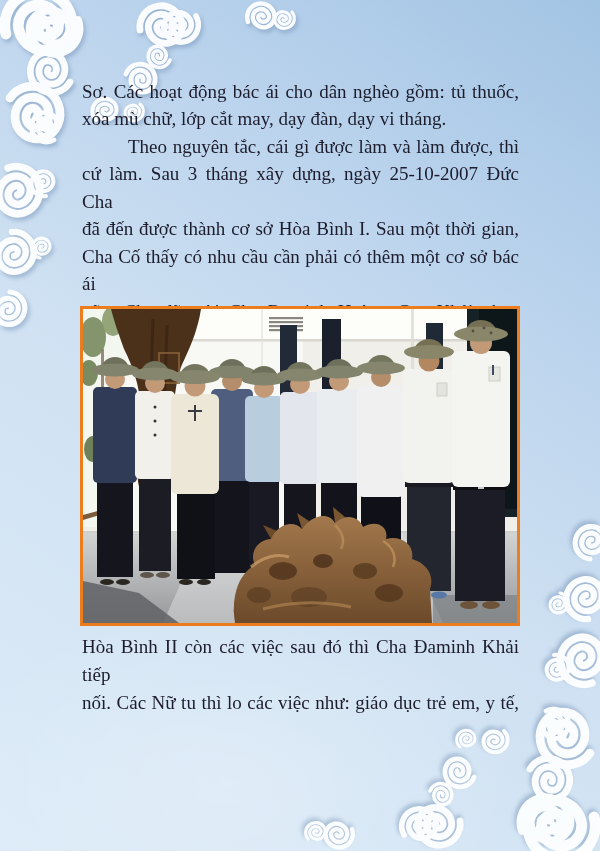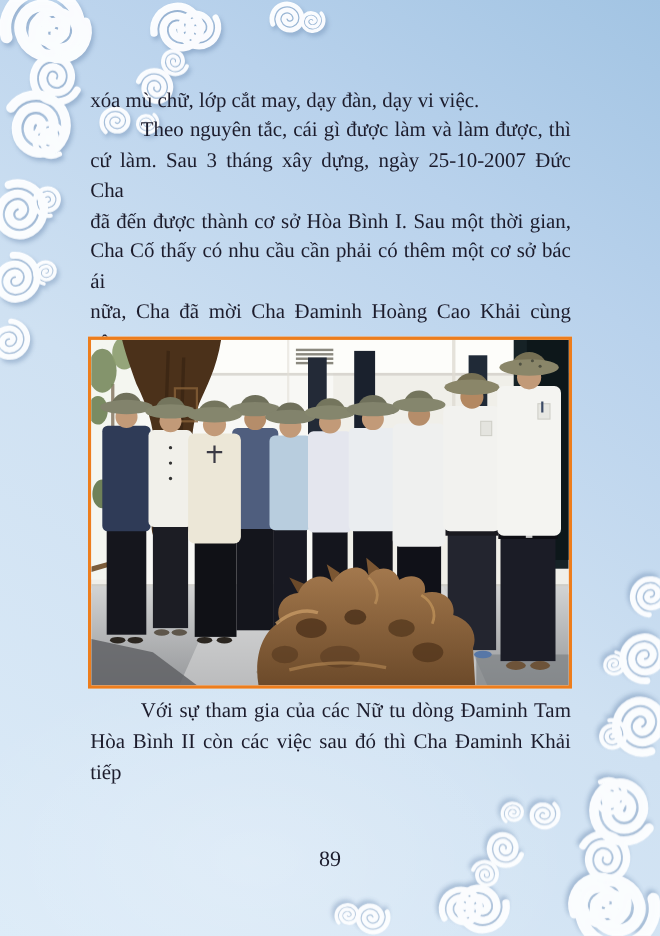--- a/index.html
+++ b/index.html
@@ -68,21 +68,22 @@
 
   <svg class="orn orn-tl" width="330" height="330" viewBox="0 0 330 330">
     <use href="#orn"></use>
   </svg>
 
   <svg class="orn orn-br" width="330" height="330" viewBox="0 0 330 330">
     <use href="#orn"></use>
   </svg>
 
   <div class="textblock tb1">
-    <div class="tl left">xóa mù chữ, lớp cắt may, dạy đàn, dạy vi việc.</div>
+    <div class="tl just">Sơ. Các hoạt động bác ái cho dân nghèo gồm: tủ thuốc,</div>
+    <div class="tl left">xóa mù chữ, lớp cắt may, dạy đàn, dạy vi tháng.</div>
     <div class="tl just ind">Theo nguyên tắc, cái gì được làm và làm được, thì</div>
     <div class="tl just">cứ làm. Sau 3 tháng xây dựng, ngày 25-10-2007 Đức Cha</div>
     <div class="tl just">đã đến được thành cơ sở Hòa Bình I. Sau một thời gian,</div>
     <div class="tl just">Cha Cố thấy có nhu cầu cần phải có thêm một cơ sở bác ái</div>
     <div class="tl just">nữa, Cha đã mời Cha Đaminh Hoàng Cao Khải cùng cộng</div>
     <div class="tl left">tác với mình cho sự ra đời của CSBA Hòa Bình II.</div>
   </div>
 
   <figure class="photo" aria-label="Group of ten people wearing camouflage bucket hats - religious sisters and two priests in white shirts - standing on the porch of a white building behind a large driftwood root sculpture.">
     <svg width="434" height="314" viewBox="0 0 434 314">
@@ -265,19 +266,18 @@
         <ellipse cx="176" cy="286" rx="12" ry="8" fill="#5a3c20" opacity="0.7"></ellipse>
         <path d="M168,258 C180,248 194,244 206,248" stroke="#c89a62" stroke-width="3" fill="none" opacity="0.8"></path>
         <path d="M252,216 C260,224 262,232 258,240" stroke="#bf9158" stroke-width="2.5" fill="none" opacity="0.7"></path>
         <path d="M300,232 C310,238 314,248 310,258" stroke="#c69758" stroke-width="2.5" fill="none" opacity="0.7"></path>
         <path d="M180,300 C210,292 240,292 268,298" stroke="#b98a52" stroke-width="3" fill="none" opacity="0.6"></path>
       </g>
     </svg>
   </figure>
 
   <div class="textblock tb2">
-    <div class="tl just ind">Với sự tham gia của các Nữ tu dòng Đaminh Tam</div>
     <div class="tl just">Hòa Bình II còn các việc sau đó thì Cha Đaminh Khải tiếp</div>
+    <div class="tl just">nối. Các Nữ tu thì lo các việc như: giáo dục trẻ em, y tế,</div>
   </div>
 
-  <div class="pagenum">89</div>
 
 </div>
 
 </body></html>

